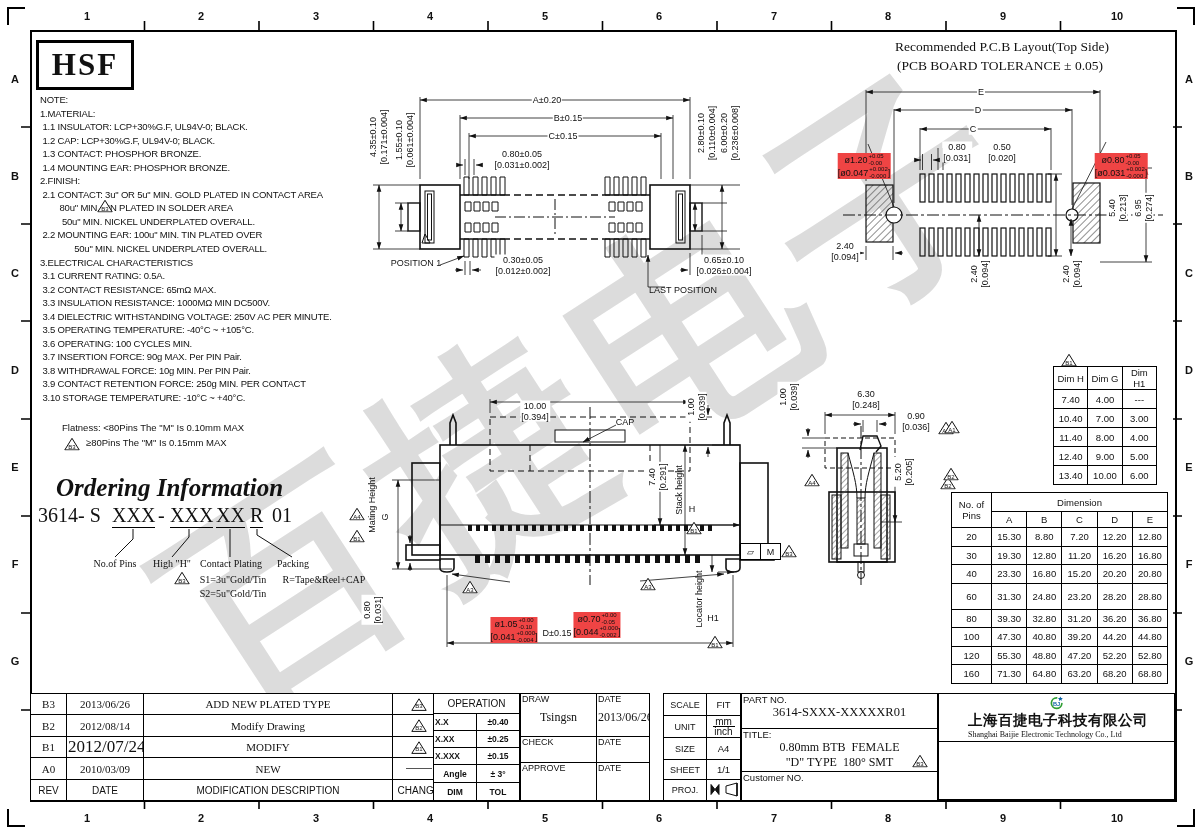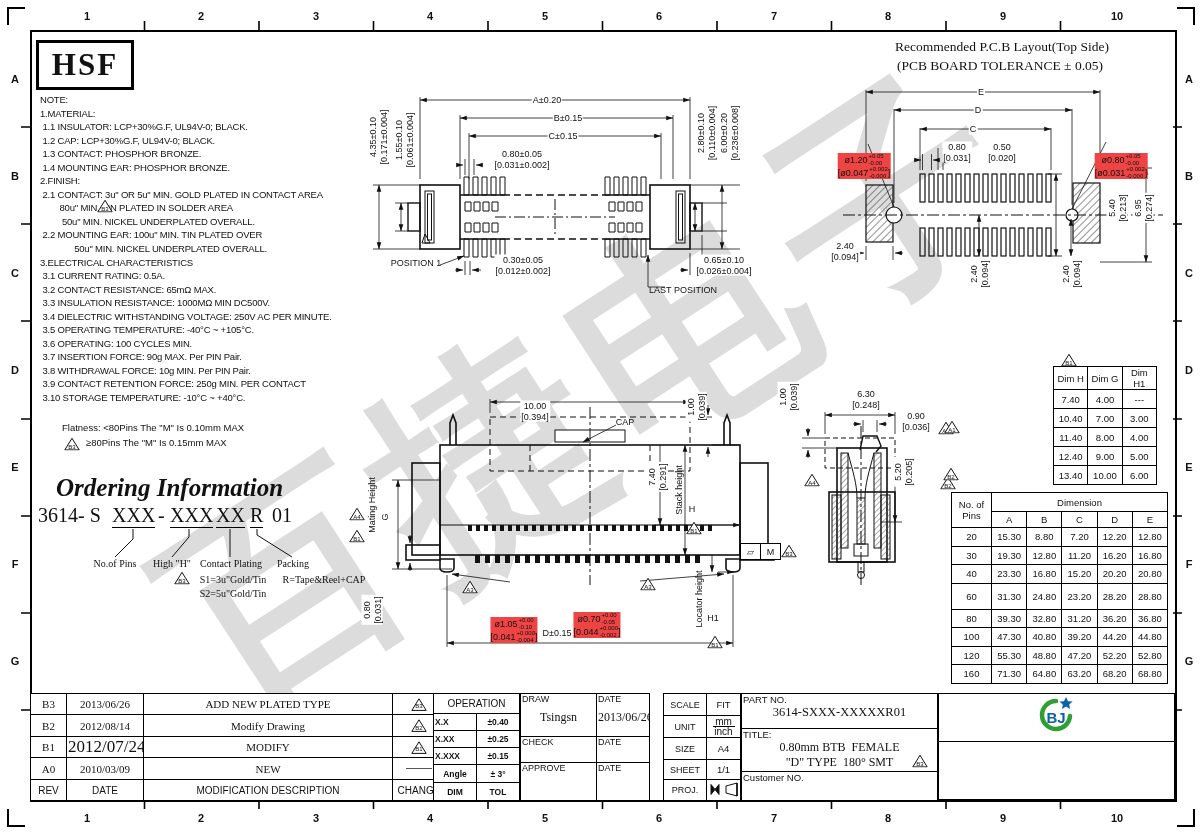--- a/index.html
+++ b/index.html
@@ -874,16 +874,20 @@
   </tbody>
     </table>
 
   <div class="abs" style="left:938px;top:693px;width:237px;height:107px;border:1px solid #000;box-sizing:border-box;z-index:2;background:#fff;">
     <div style="height:48px;border-bottom:1px solid #000;box-sizing:border-box;display:flex;align-items:center;padding:2px 4px;flex-direction:column;">
       <svg width="44" height="40" viewBox="0 0 44 40">
         <path d="M21 5 A14 14 0 1 0 35 20" fill="none" stroke="#2f9e33" stroke-width="4.5" stroke-linecap="round"></path>
         <text x="21" y="27" font-size="15" font-weight="bold" fill="#0b62a4" text-anchor="middle" font-family="Liberation Sans,sans-serif">BJ</text>
         <path d="M31 1 l2 4.2 4.6.3-3.4 3 .9 4.4-4.1-2.3-4 2.5.8-4.6-3.3-3 4.5-.3z" fill="#0b62a4"></path>
       </svg>
+      <div style="margin-left:3px;">
+        <div style="font-size:14.5px;font-weight:bold;letter-spacing:.5px;white-space:nowrap;">上海百捷电子科技有限公司</div>
+        <div class="serif" style="font-size:8px;white-space:nowrap;">Shanghai Baijie Electronic Technology Co., Ltd</div>
+      </div>
     </div>
   </div>
 
 </div>
 
 </body></html>

